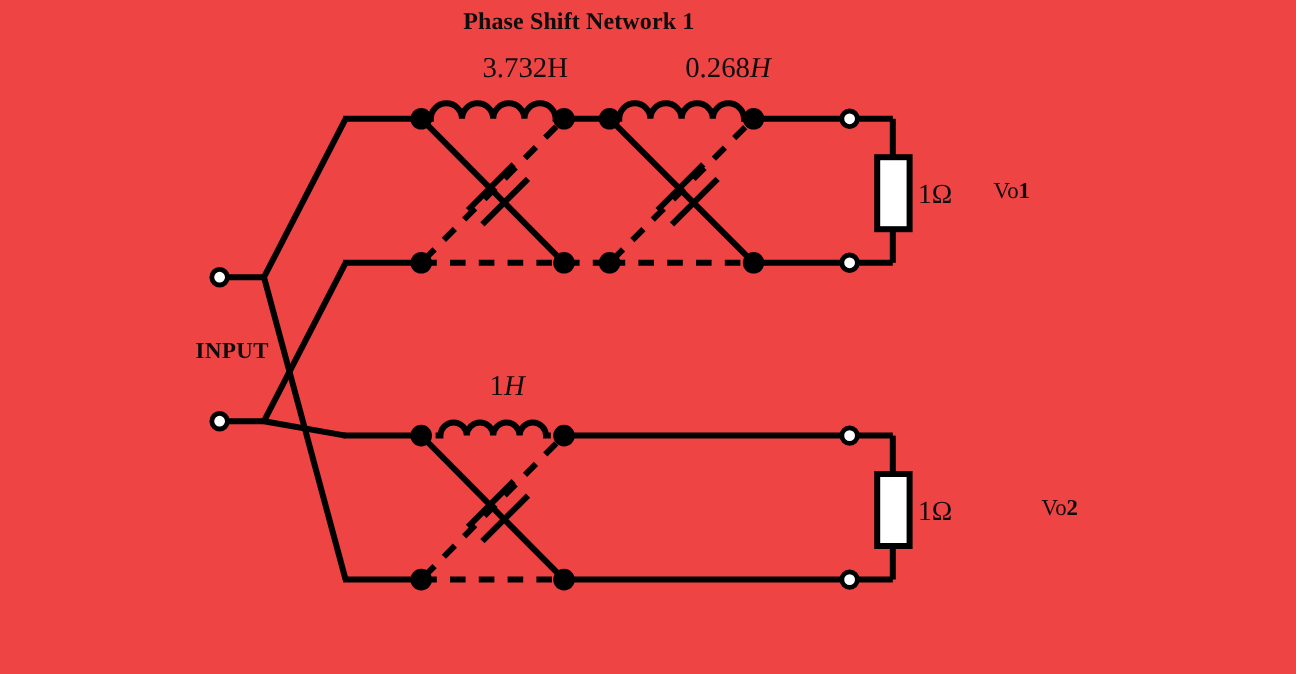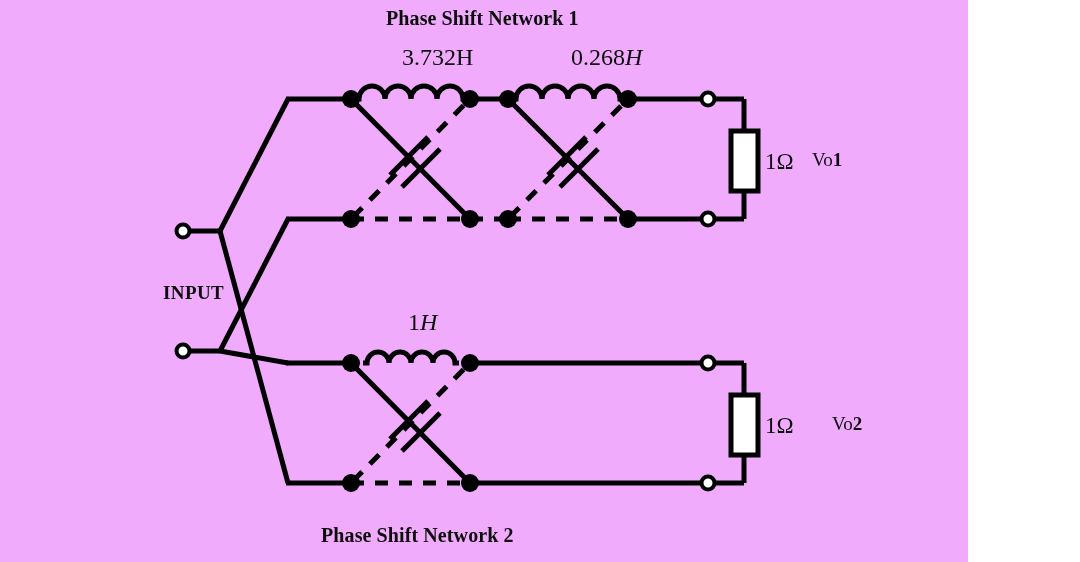--- a/index.html
+++ b/index.html
@@ -8,23 +8,23 @@
     background: #ffffff;
   }
   body {
     width: 1080px;
     height: 562px;
     font-family: "Liberation Serif", "DejaVu Serif", serif;
     overflow: hidden;
   }
   #canvas {
     position: relative;
-    width: 968px;
+    width: 1080px;
     height: 562px;
-    background: #f0abfc;
+    background: #ef4444;
   }
   svg#circuit {
     position: absolute;
     left: 0;
     top: 0;
     width: 1080px;
     height: 562px;
   }
   .lbl {
     position: absolute;
@@ -52,20 +52,21 @@
     font-size: 19px;
     letter-spacing: 0.4px;
   }
   .ohm-lbl {
     font-family: "Liberation Serif", "DejaVu Serif", serif;
     font-size: 23px;
   }
   .vo-lbl {
     font-family: "Liberation Serif", "DejaVu Serif", serif;
     font-size: 19px;
+    margin-left: 16px;
   }
   .vo-lbl b {
     font-weight: bold;
   }
 </style>
 </head>
 <body>
 
 <div id="canvas">
 
@@ -194,17 +195,16 @@
   <div class="lbl ohm-lbl" style="left:765px; top:150px;">1Ω</div>
 
   <div class="lbl vo-lbl" style="left:812px; top:150px;"><span>Vo</span><b>1</b></div>
 
   <div class="lbl input-lbl" style="left:163px; top:283px;">INPUT</div>
 
   <div class="lbl comp-lbl" style="left:408px; top:310px;text-align:right;"><span>1</span><span class="ital">H</span></div>
 
   <div class="lbl ohm-lbl" style="left:765px; top:414px;">1Ω</div>
 
-  <div class="lbl vo-lbl" style="left:832px; top:414px;"><span>Vo</span><b>2</b></div>
-
-  <div class="lbl title-lbl" style="left:321px; top:525px;">Phase Shift Network 2</div>
+  <div class="lbl vo-lbl" style="left:852px; top:414px;"><span>Vo</span><b>2</b></div>
+
 
 </div>
 
 </body></html>

